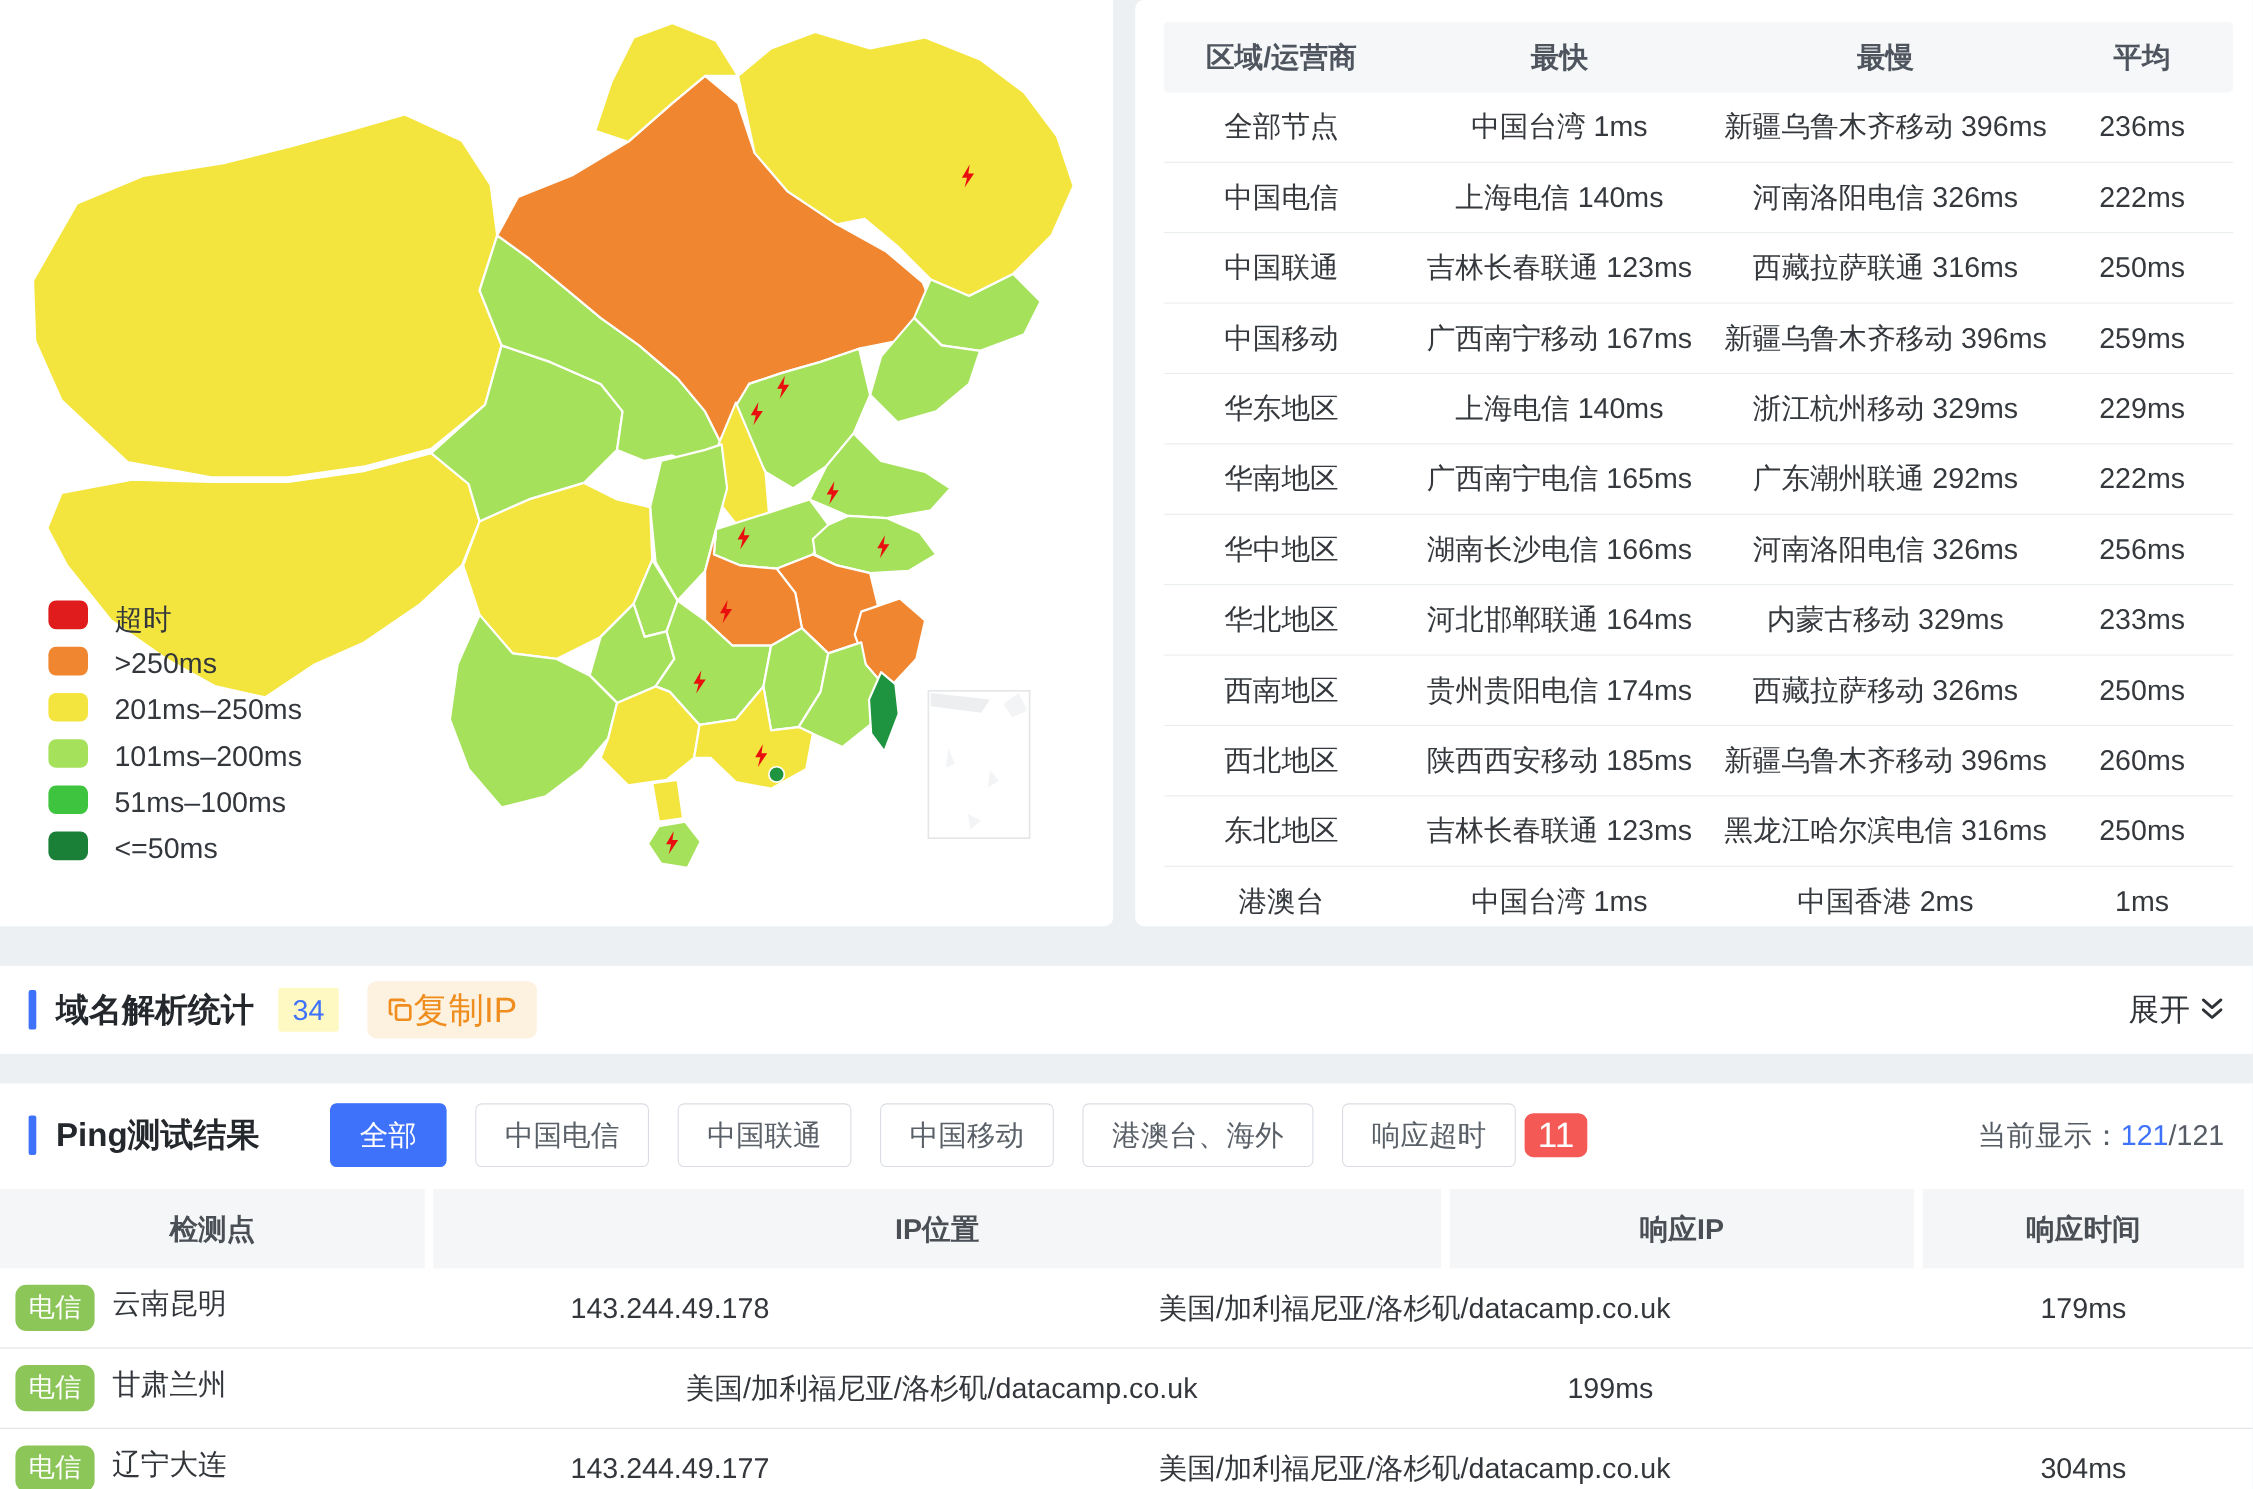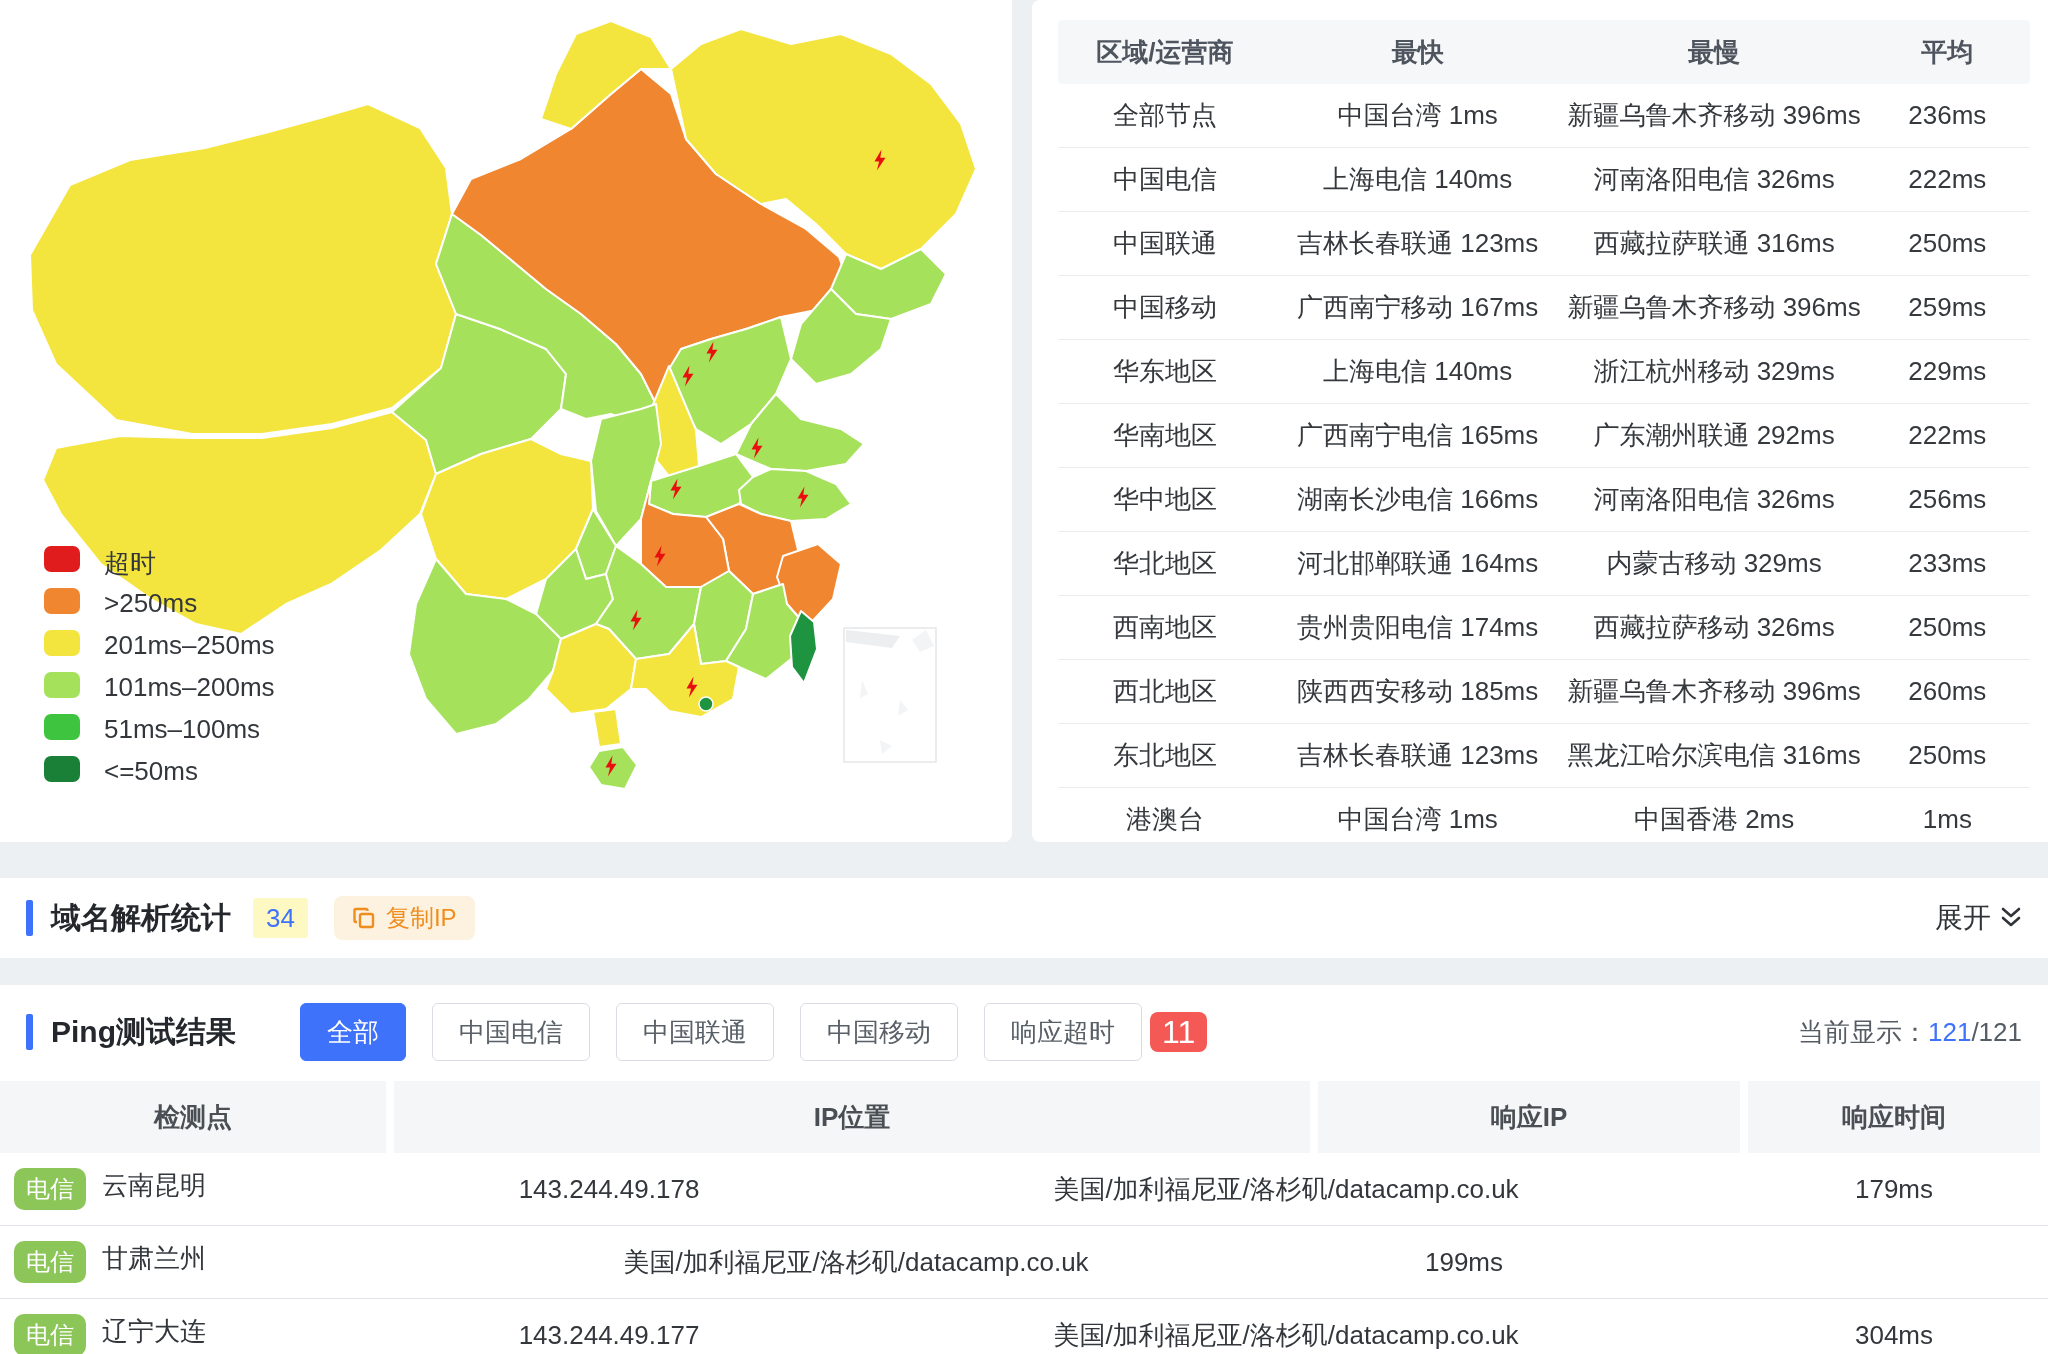--- a/index.html
+++ b/index.html
@@ -29,22 +29,22 @@
   .srow{display:flex;height:63px;align-items:center;border-bottom:1px solid #e9edf0}
   .srow>div{font-size:26px;color:#35393d;text-align:center;white-space:nowrap;overflow:hidden}
   .sc1{width:22%}.sc2{width:30%}.sc3{width:31%}.sc4{width:17%}
 
   
   #dns-bar{position:absolute;left:0;top:878px;width:2048px;height:80px;background:#fff;
     display:flex;align-items:center;padding:0 26px;box-sizing:border-box}
   .accent{width:7px;height:36px;background:var(--accent-blue);border-radius:2px;margin-right:18px;flex:0 0 auto}
   .bar-title{font-size:30px;font-weight:700;color:#24282d;white-space:nowrap}
   #dns-count{margin-left:22px;background:#fef9c3;color:var(--accent-blue);font-size:26px;padding:7px 13px;border-radius:3px;line-height:1}
-  #copy-ip-btn{margin-left:26px;display:flex;align-items:center;gap:10px;background:#fdf1df;color:var(--copy-orange);
-    font-size:24px;padding:10px 18px;border-radius:8px;cursor:pointer;line-height:1}
+  #copy-ip-btn{margin-left:26px;display:flex;align-items:center;background:#fdf1df;color:var(--copy-orange);
+    font-size:32px;padding:10px 18px;border-radius:8px;cursor:pointer;line-height:1}
   #expand-ctl{margin-left:auto;display:flex;align-items:center;gap:9px;font-size:28px;color:#303438;cursor:pointer}
 
   
   #ping-section{position:absolute;left:0;top:985px;width:2048px;height:369px;background:#fff}
   .ping-head{display:flex;align-items:center;padding:18px 26px 20px;box-sizing:border-box}
   #filters{display:flex;align-items:center;margin-left:64px}
   .fbtn{height:58px;padding:0 26px;border:1px solid #d9dde3;border-radius:6px;font-size:26px;color:#5a6068;
     background:#fff;display:flex;align-items:center;margin-right:26px;cursor:pointer;white-space:nowrap;box-sizing:border-box}
   .fbtn.active{background:var(--accent-blue);border-color:var(--accent-blue);color:#fff}
   .fwrap{display:flex;align-items:center;margin-right:26px}
@@ -292,20 +292,21 @@
 
 <div id="ping-section">
   <div class="ping-head">
     <div class="accent"></div>
     <div class="bar-title">Ping测试结果</div>
     <div id="filters">
         <div class="fbtn active">全部</div>
         <div class="fbtn">中国电信</div>
         <div class="fbtn">中国联通</div>
         <div class="fbtn">中国移动</div>
+        <div class="fbtn">港澳台、海外</div>
         <div class="fwrap">
           <div class="fbtn">响应超时</div>
           <div class="fbadge">11</div>
         </div>
       </div>
     <div id="shown-count">
       <span>当前显示：</span><span class="blue">121</span><span>/</span><span>121</span>
     </div>
   </div>
 

